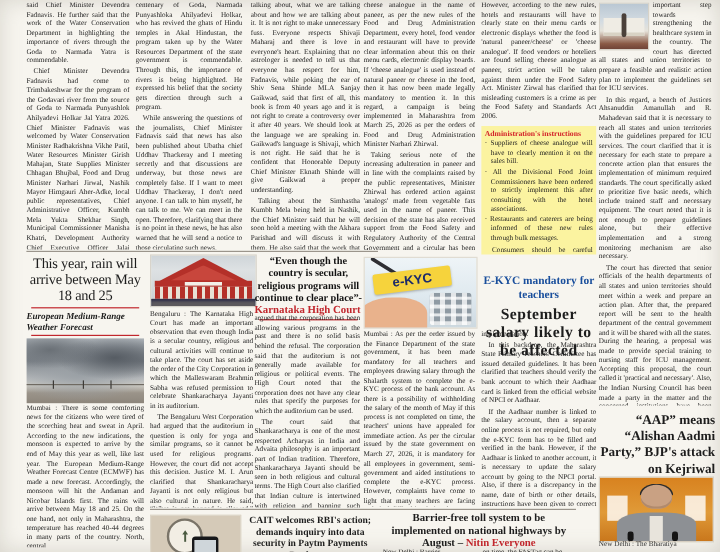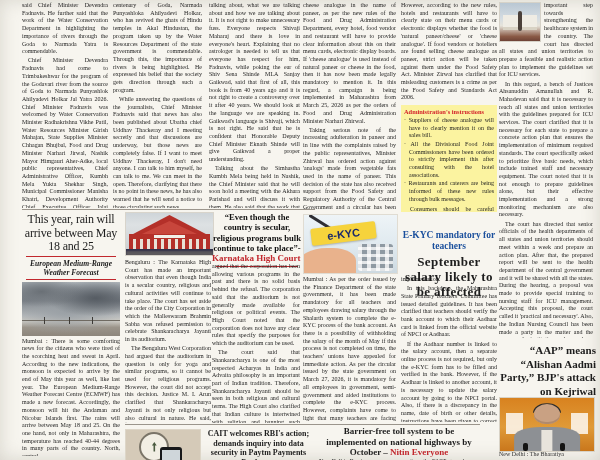--- a/index.html
+++ b/index.html
@@ -14,21 +14,21 @@
   .redrule{height:1px;background:#c1272d;margin:2px 4px;}
   .red{color:#c1272d;font-weight:bold;}
   
   .admin-box{background:#fbf3a0;padding:3px 3px 4px 3px;margin-top:3px;}
   .admin-box .abt{color:#d3222a;font-weight:bold;font-size:6.4px;margin:0 0 1px 0;text-indent:0;}
   .admin-box p.bullet{padding-left:5px;text-indent:-5px;margin:0 0 1px 0;}
   .admin-box p.bullet::before{content:"· ";}
   .admin-box p.note{text-indent:6px;margin:2px 0 0 0;}
   
   .rain-h{font-weight:normal;font-size:12px;line-height:13.5px;text-align:center;letter-spacing:-.2px;}
-  .rain-sub{font-weight:bold;font-style:italic;font-size:7.6px;line-height:9px;text-align:center;}
+  .rain-sub{font-weight:bold;font-style:italic;font-size:7.6px;line-height:9px;text-align:left;}
   .k-quote{font-weight:bold;font-size:8.6px;line-height:10.3px;text-align:center;color:#111;}
   .k-src{font-weight:bold;font-size:9px;line-height:11px;text-align:left;color:#c1272d;}
   .e-kicker{font-weight:bold;font-size:9.5px;line-height:11px;text-align:center;color:#1a4f9c;}
   .e-main{font-weight:bold;font-size:13px;line-height:15px;text-align:center;letter-spacing:.4px;margin-top:2px;}
   .aap-h{font-weight:bold;font-size:11px;line-height:13.5px;text-align:right;}
   .cait-h{font-weight:bold;font-size:8px;line-height:9.6px;text-align:center;}
   .toll-h{font-weight:bold;font-size:9px;line-height:10.5px;text-align:center;}
   .caption{position:absolute;font-size:6px;line-height:7.5px;color:#333;}
   
   .photo{position:absolute;overflow:hidden;}
@@ -161,21 +161,21 @@
 
   <div class="photo k-photo" style="left:125px;top:212px;width:87px;height:42px">
     <div class="k-ped"></div>
     <div class="k-band"></div>
     <div class="k-sign"></div>
     <div class="k-cols"></div>
     <div class="k-base"></div>
   </div>
 
   <div style="position:absolute;left:212px;top:212px;width:90px">
-    <div class="k-quote">“Even though the country is secular, religious programs bulk continue to take place”-</div>
+    <div class="k-quote">“Even though the country is secular, religious programs will continue to clear place”-</div>
     <div class="k-src">Karnataka High Court</div>
     <div class="redrule"></div>
   </div>
 
   <div class="col" style="left:125px;top:259px;width:86px;height:164px">
       <p>Bengaluru : The Karnataka High Court has made an important observation that even though India is a secular country, religious and cultural activities will continue to take place. The court has set aside the order of the City Corporation in which the Malleswaram Brahmin Sabha was refused permission to celebrate Shankaracharya Jayanti in its auditorium.</p>
       <p>The Bengaluru West Corporation had argued that the auditorium in question is only for yoga and similar programs, so it cannot be used for religious programs. However, the court did not accept this decision. Justice M. I. Arun clarified that Shankaracharya Jayanti is not only religious but also cultural in nature. He said, “What is not banned is allowed.” The petitioners</p>
     </div>
 
   <div class="col" style="left:212px;top:263px;width:88px;height:160px">
@@ -228,21 +228,21 @@
     <div class="rbi-seal">
       <div class="rbi-tree"></div>
     </div>
     <div class="rbi-phone"></div>
   </div>
 
   <div class="cait-h" style="position:absolute;left:201px;top:429px;width:115px">CAIT welcomes RBI's action; demands inquiry into data security in Paytm Payments Bank case</div>
 
   <div style="position:absolute;left:319px;top:426px;width:160px">
     <div class="toll-h">
-      <span>Barrier-free toll system to be implemented on national highways by October – </span><span class="red">Nitin Everyone</span>
+      <span>Barrier-free toll system to be implemented on national highways by August – </span><span class="red">Nitin Everyone</span>
     </div>
     <div style="display:flex;gap:6px;overflow:hidden;height:8px">
       <div class="col" style="position:static;width:77px">
         <p>New Delhi : Barrier-</p>
       </div>
       <div class="col" style="position:static;width:77px">
         <p>on time, the FASTag can be</p>
       </div>
     </div>
   </div>

